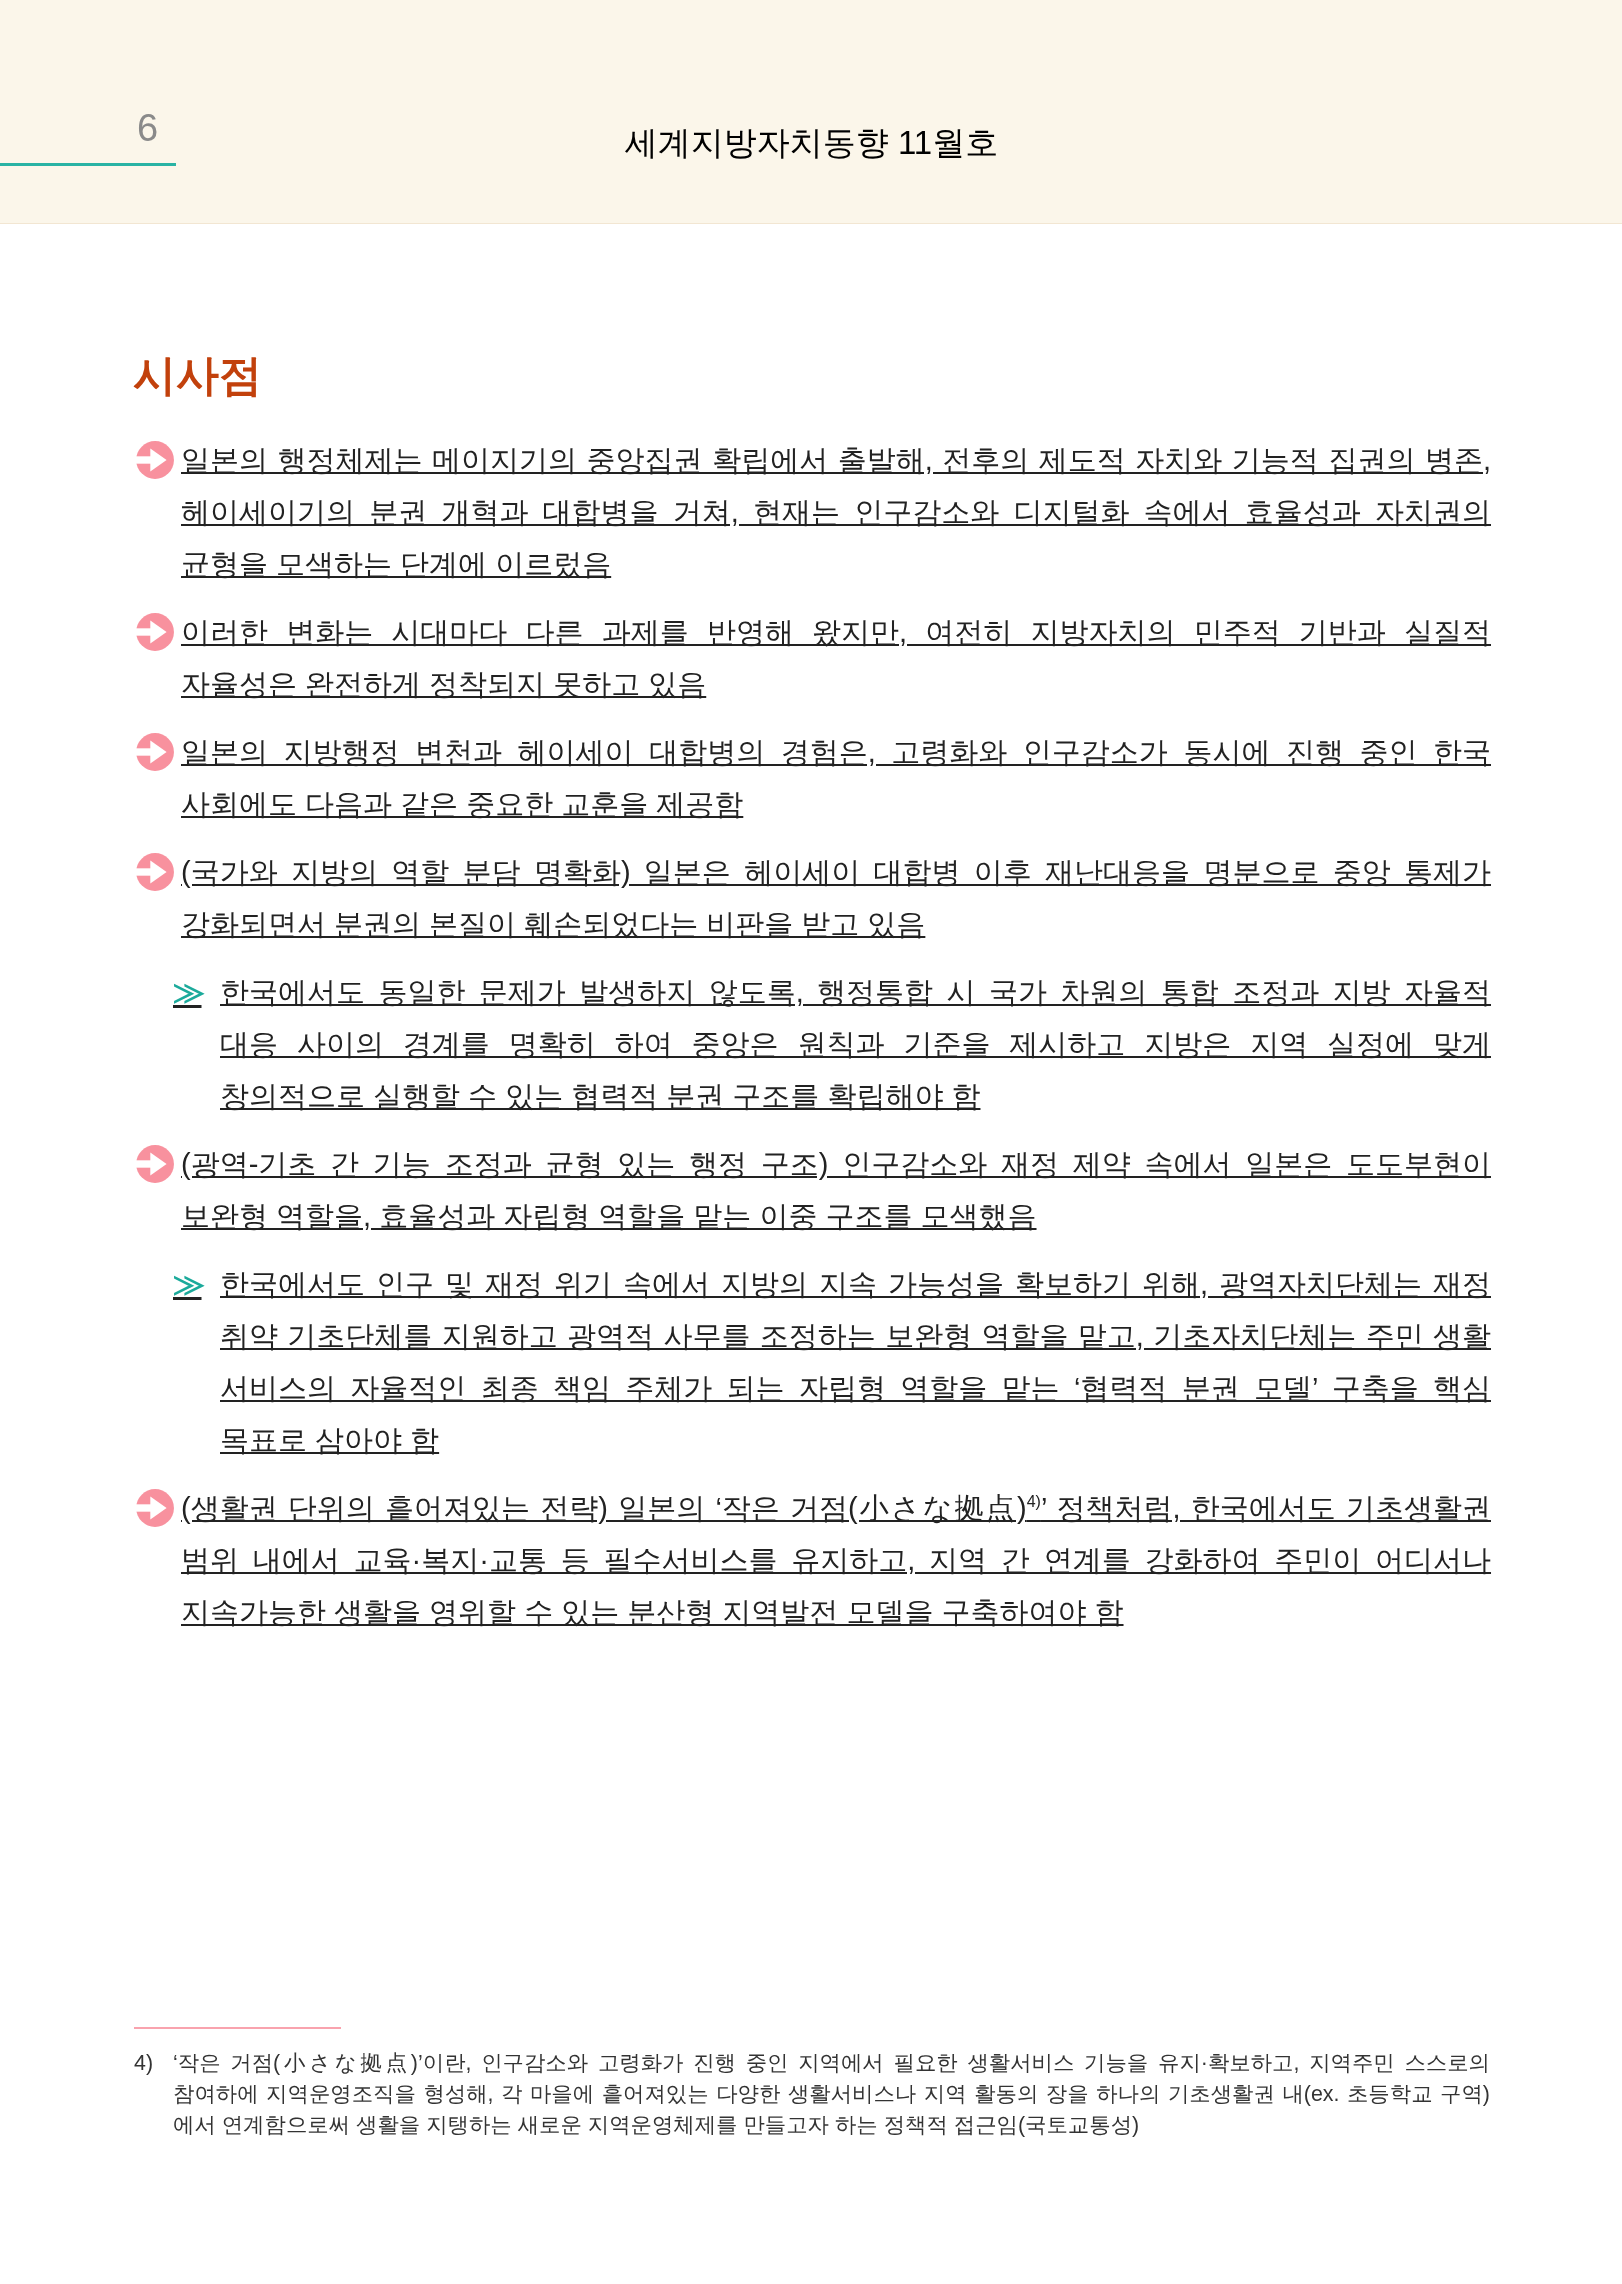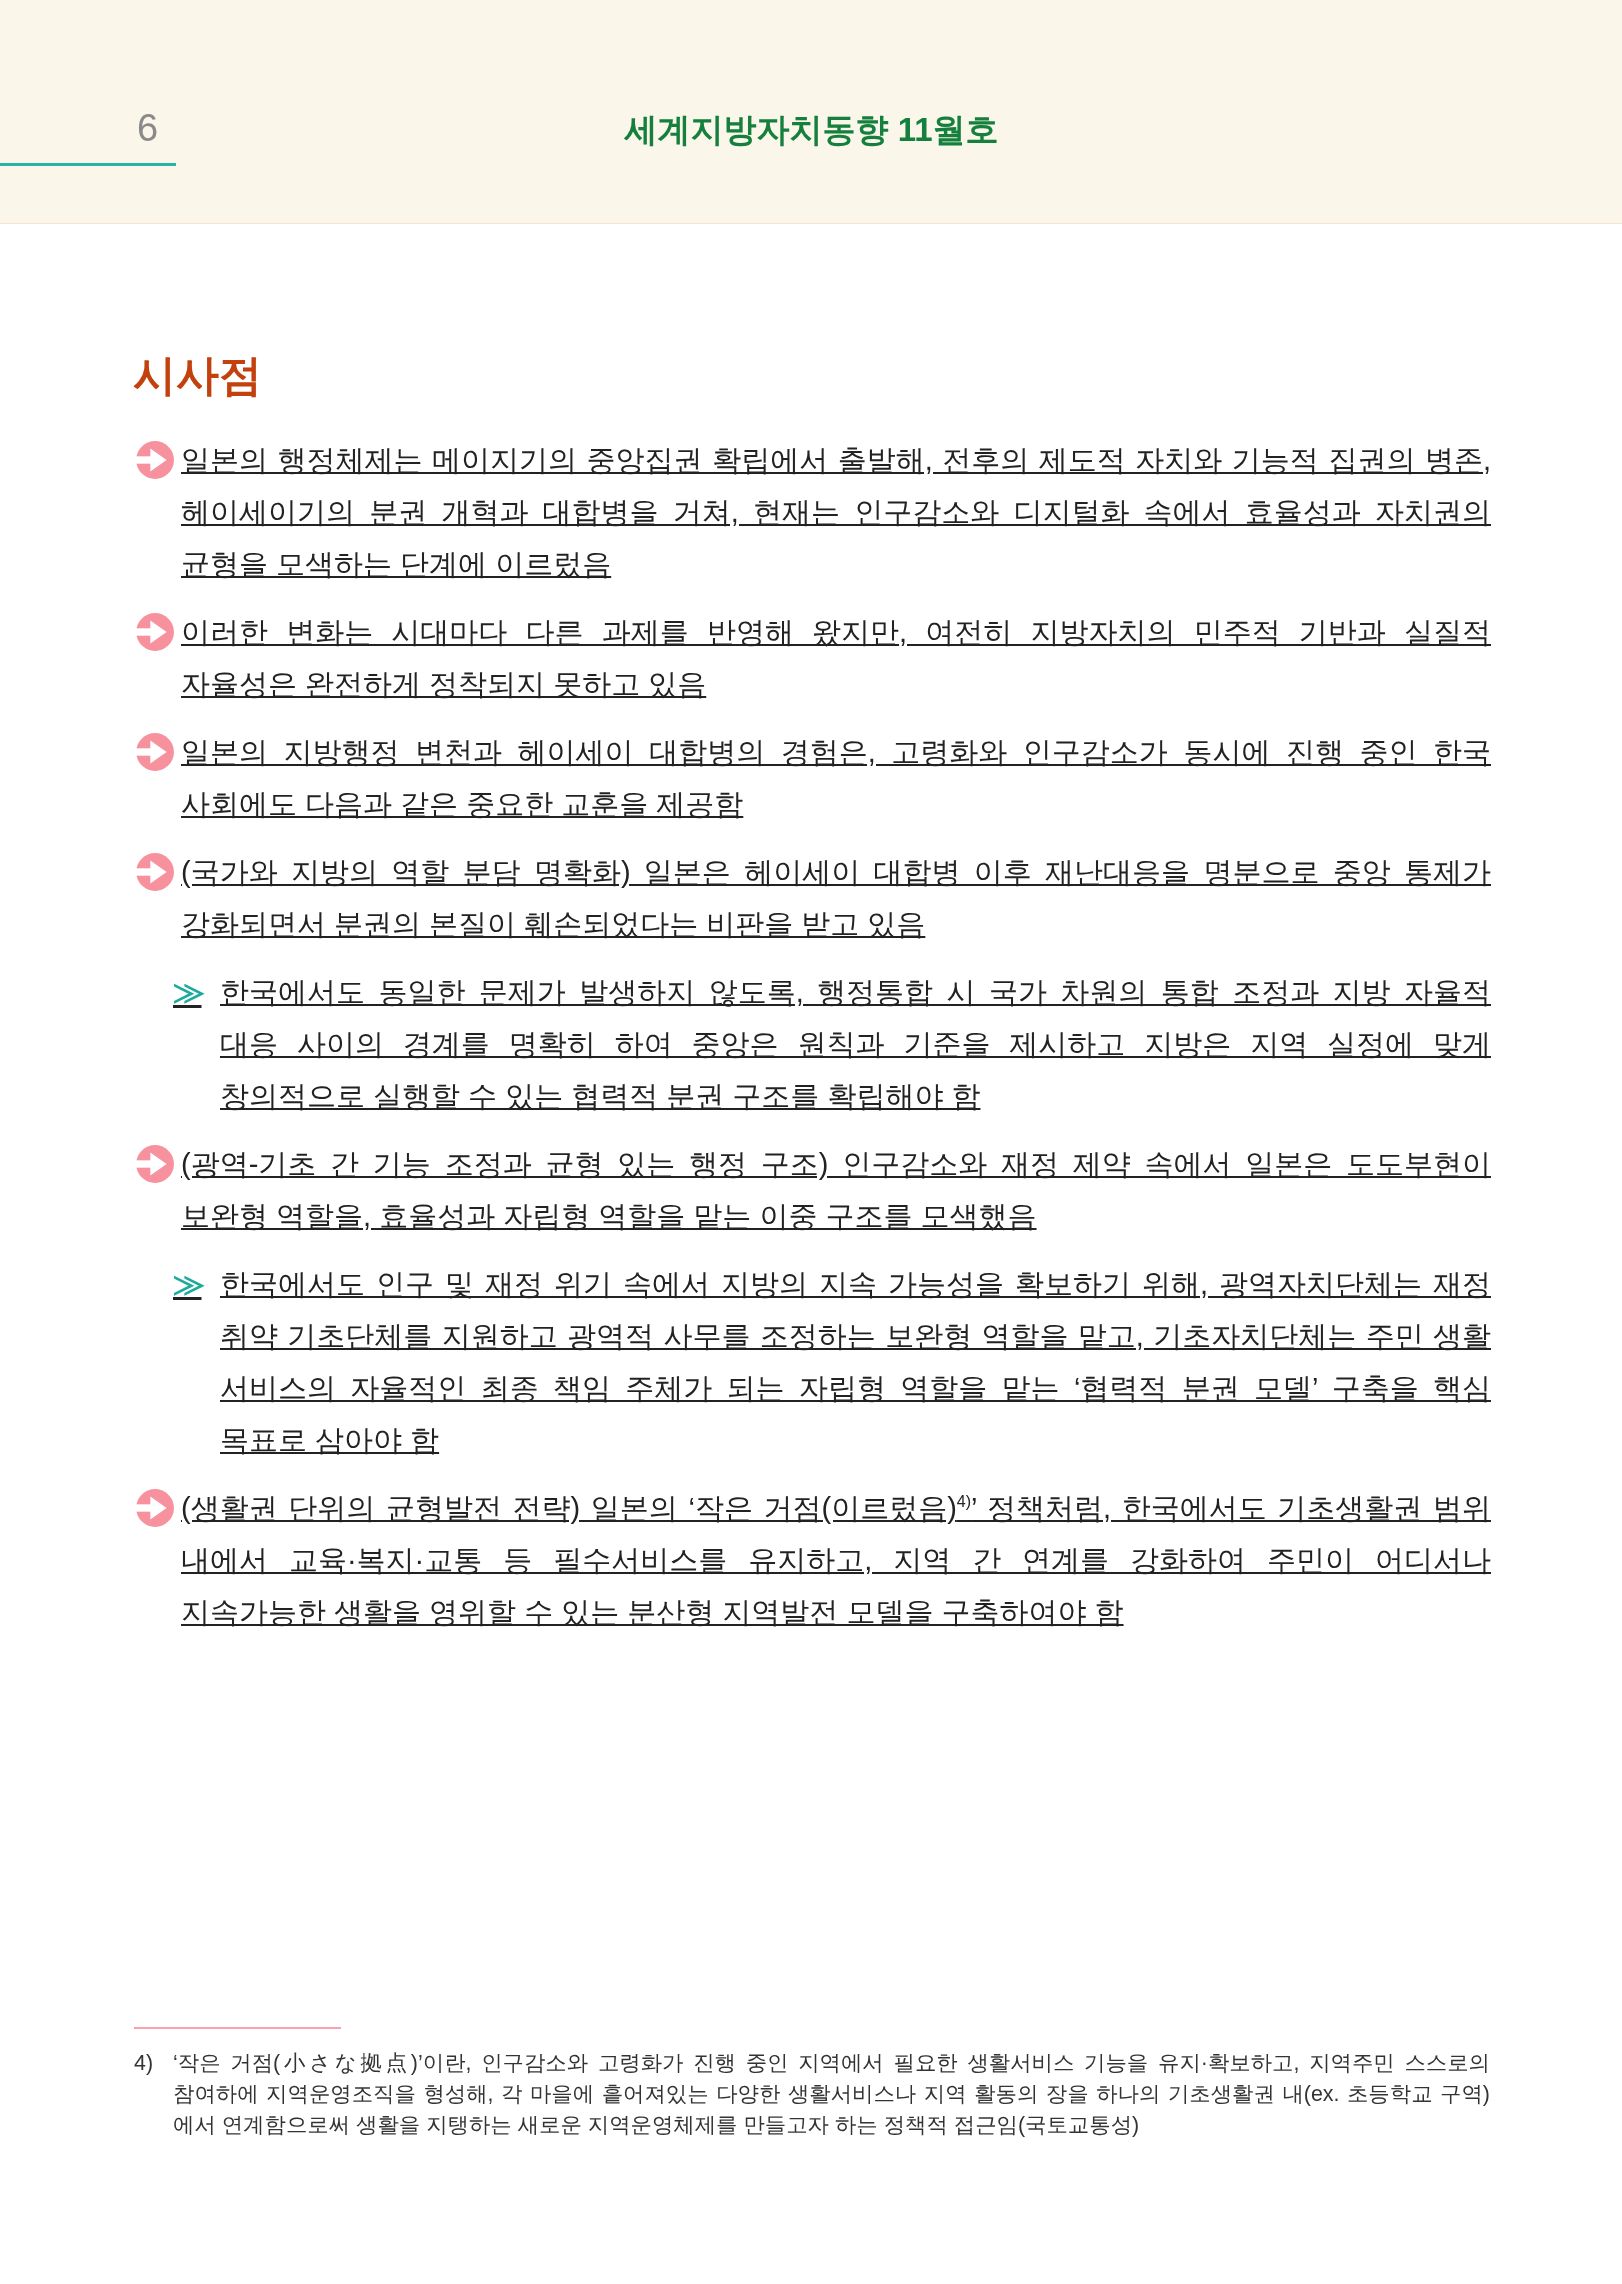--- a/index.html
+++ b/index.html
@@ -39,27 +39,27 @@
     position: absolute;
     left: 0;
     top: 163px;
     width: 176px;
     height: 2.9px;
     background: #29B3A4;
   }
   .header-title {
     position: absolute;
     left: 0;
-    top: 113px;
+    top: 126px;
     width: 100%;
     text-align: center;
     font-size: 33px;
-    font-weight: 700;
+    font-weight: 400;
     letter-spacing: 0px;
-    color: #15803d;
+    color: #000000;
     line-height: 1;
   }
 
   
   .content {
     position: absolute;
     top: 224px;
     left: 133px;
     width: 1358px;
   }
@@ -226,21 +226,21 @@
       </div>
 
       <div class="bullet">
         <span class="icon-cell arrow-badge">
           <svg viewBox="0 0 80 80" aria-hidden="true">
             <circle cx="42" cy="40" r="36" fill="#F8919E"></circle>
             <rect x="0" y="33" width="36" height="14" fill="#ffffff"></rect>
             <polygon points="33,18 33,62 64,40" fill="#ffffff"></polygon>
           </svg>
         </span>
-        <p class="bullet-text"><span>(생활권 단위의 균형발전 전략) 일본의 ‘작은 거점(이르렀음)</span><sup>4)</sup><span>’ 정책처럼, 한국에서도 기초생활권 범위 내에서 교육·복지·교통 등 필수서비스를 유지하고, 지역 간 연계를 강화하여 주민이 어디서나 지속가능한 생활을 영위할 수 있는 분산형 지역발전 모델을 구축하여야 함</span></p>
+        <p class="bullet-text"><span>(생활권 단위의 흩어져있는 전략) 일본의 ‘작은 거점(小さな拠点)</span><sup>4)</sup><span>’ 정책처럼, 한국에서도 기초생활권 범위 내에서 교육·복지·교통 등 필수서비스를 유지하고, 지역 간 연계를 강화하여 주민이 어디서나 지속가능한 생활을 영위할 수 있는 분산형 지역발전 모델을 구축하여야 함</span></p>
       </div>
 
     </div>
   </main>
 
   <footer class="footnote-area">
     <div class="footnote-rule"></div>
     <div class="footnote">
       <span class="fn-marker">4)</span>
       <p class="fn-text">‘작은 거점(小さな拠点)’이란, 인구감소와 고령화가 진행 중인 지역에서 필요한 생활서비스 기능을 유지·확보하고, 지역주민 스스로의 참여하에 지역운영조직을 형성해, 각 마을에 흩어져있는 다양한 생활서비스나 지역 활동의 장을 하나의 기초생활권 내(ex. 초등학교 구역)에서 연계함으로써 생활을 지탱하는 새로운 지역운영체제를 만들고자 하는 정책적 접근임(국토교통성)</p>

